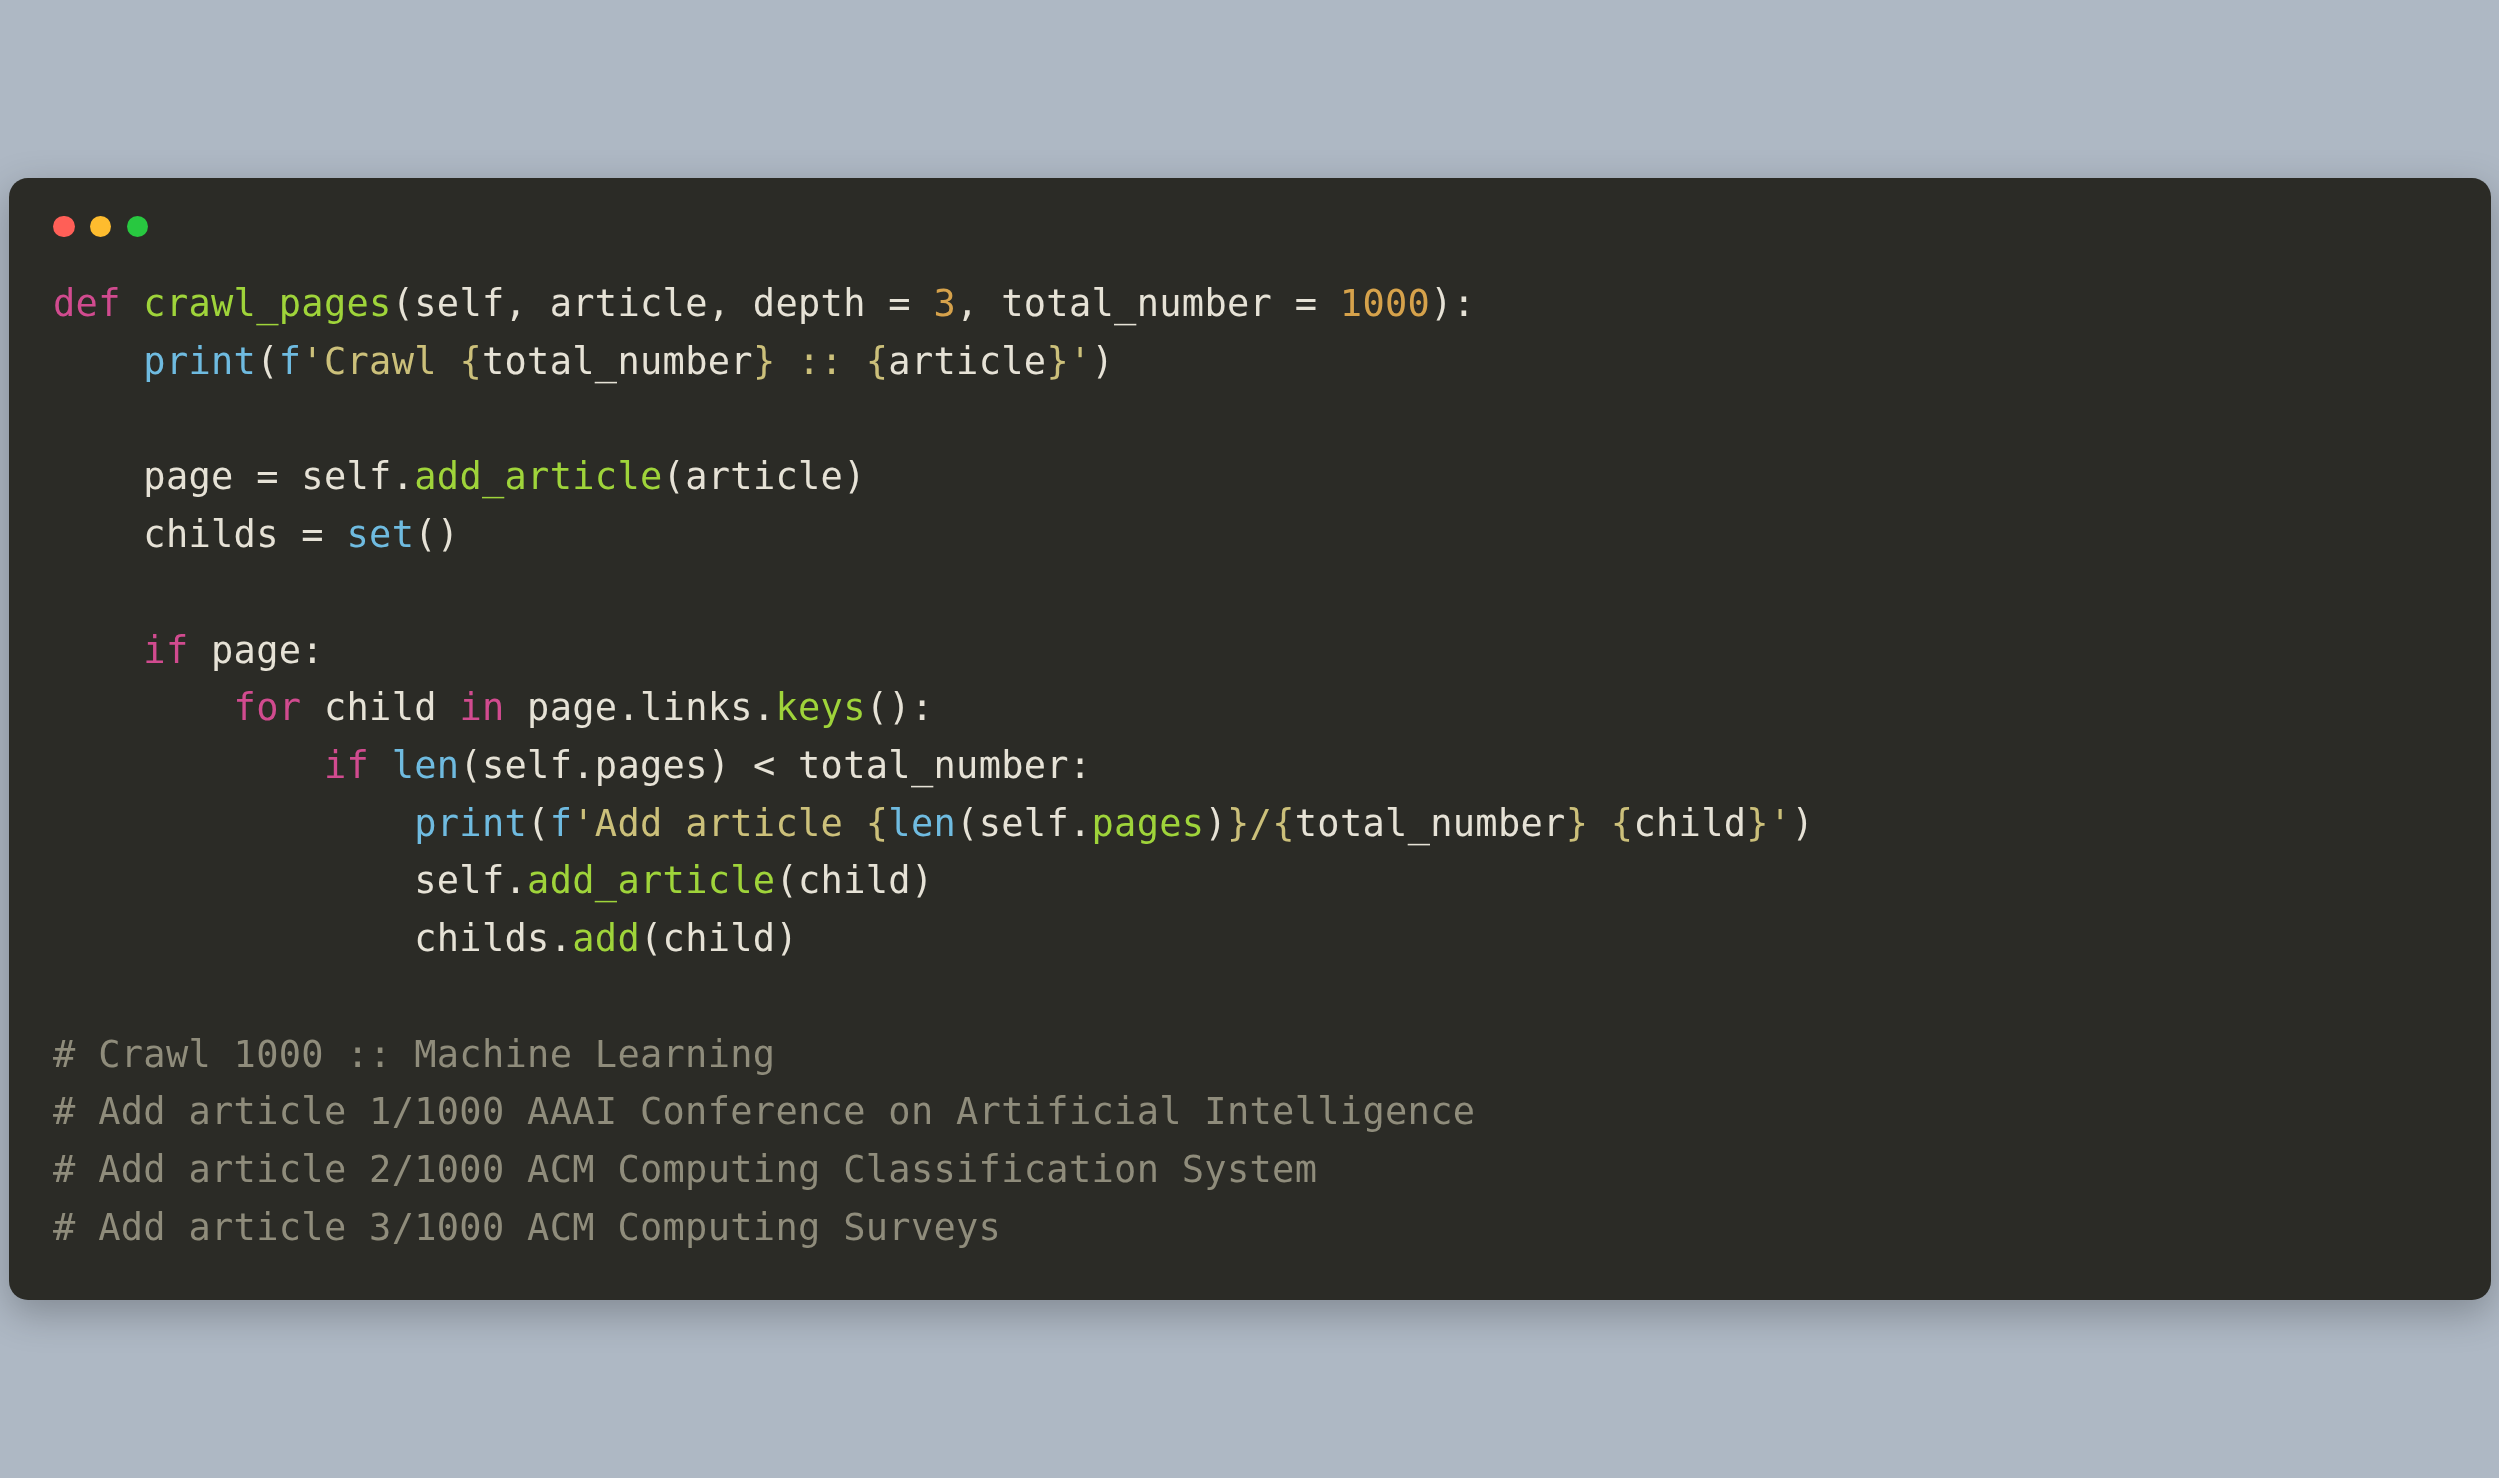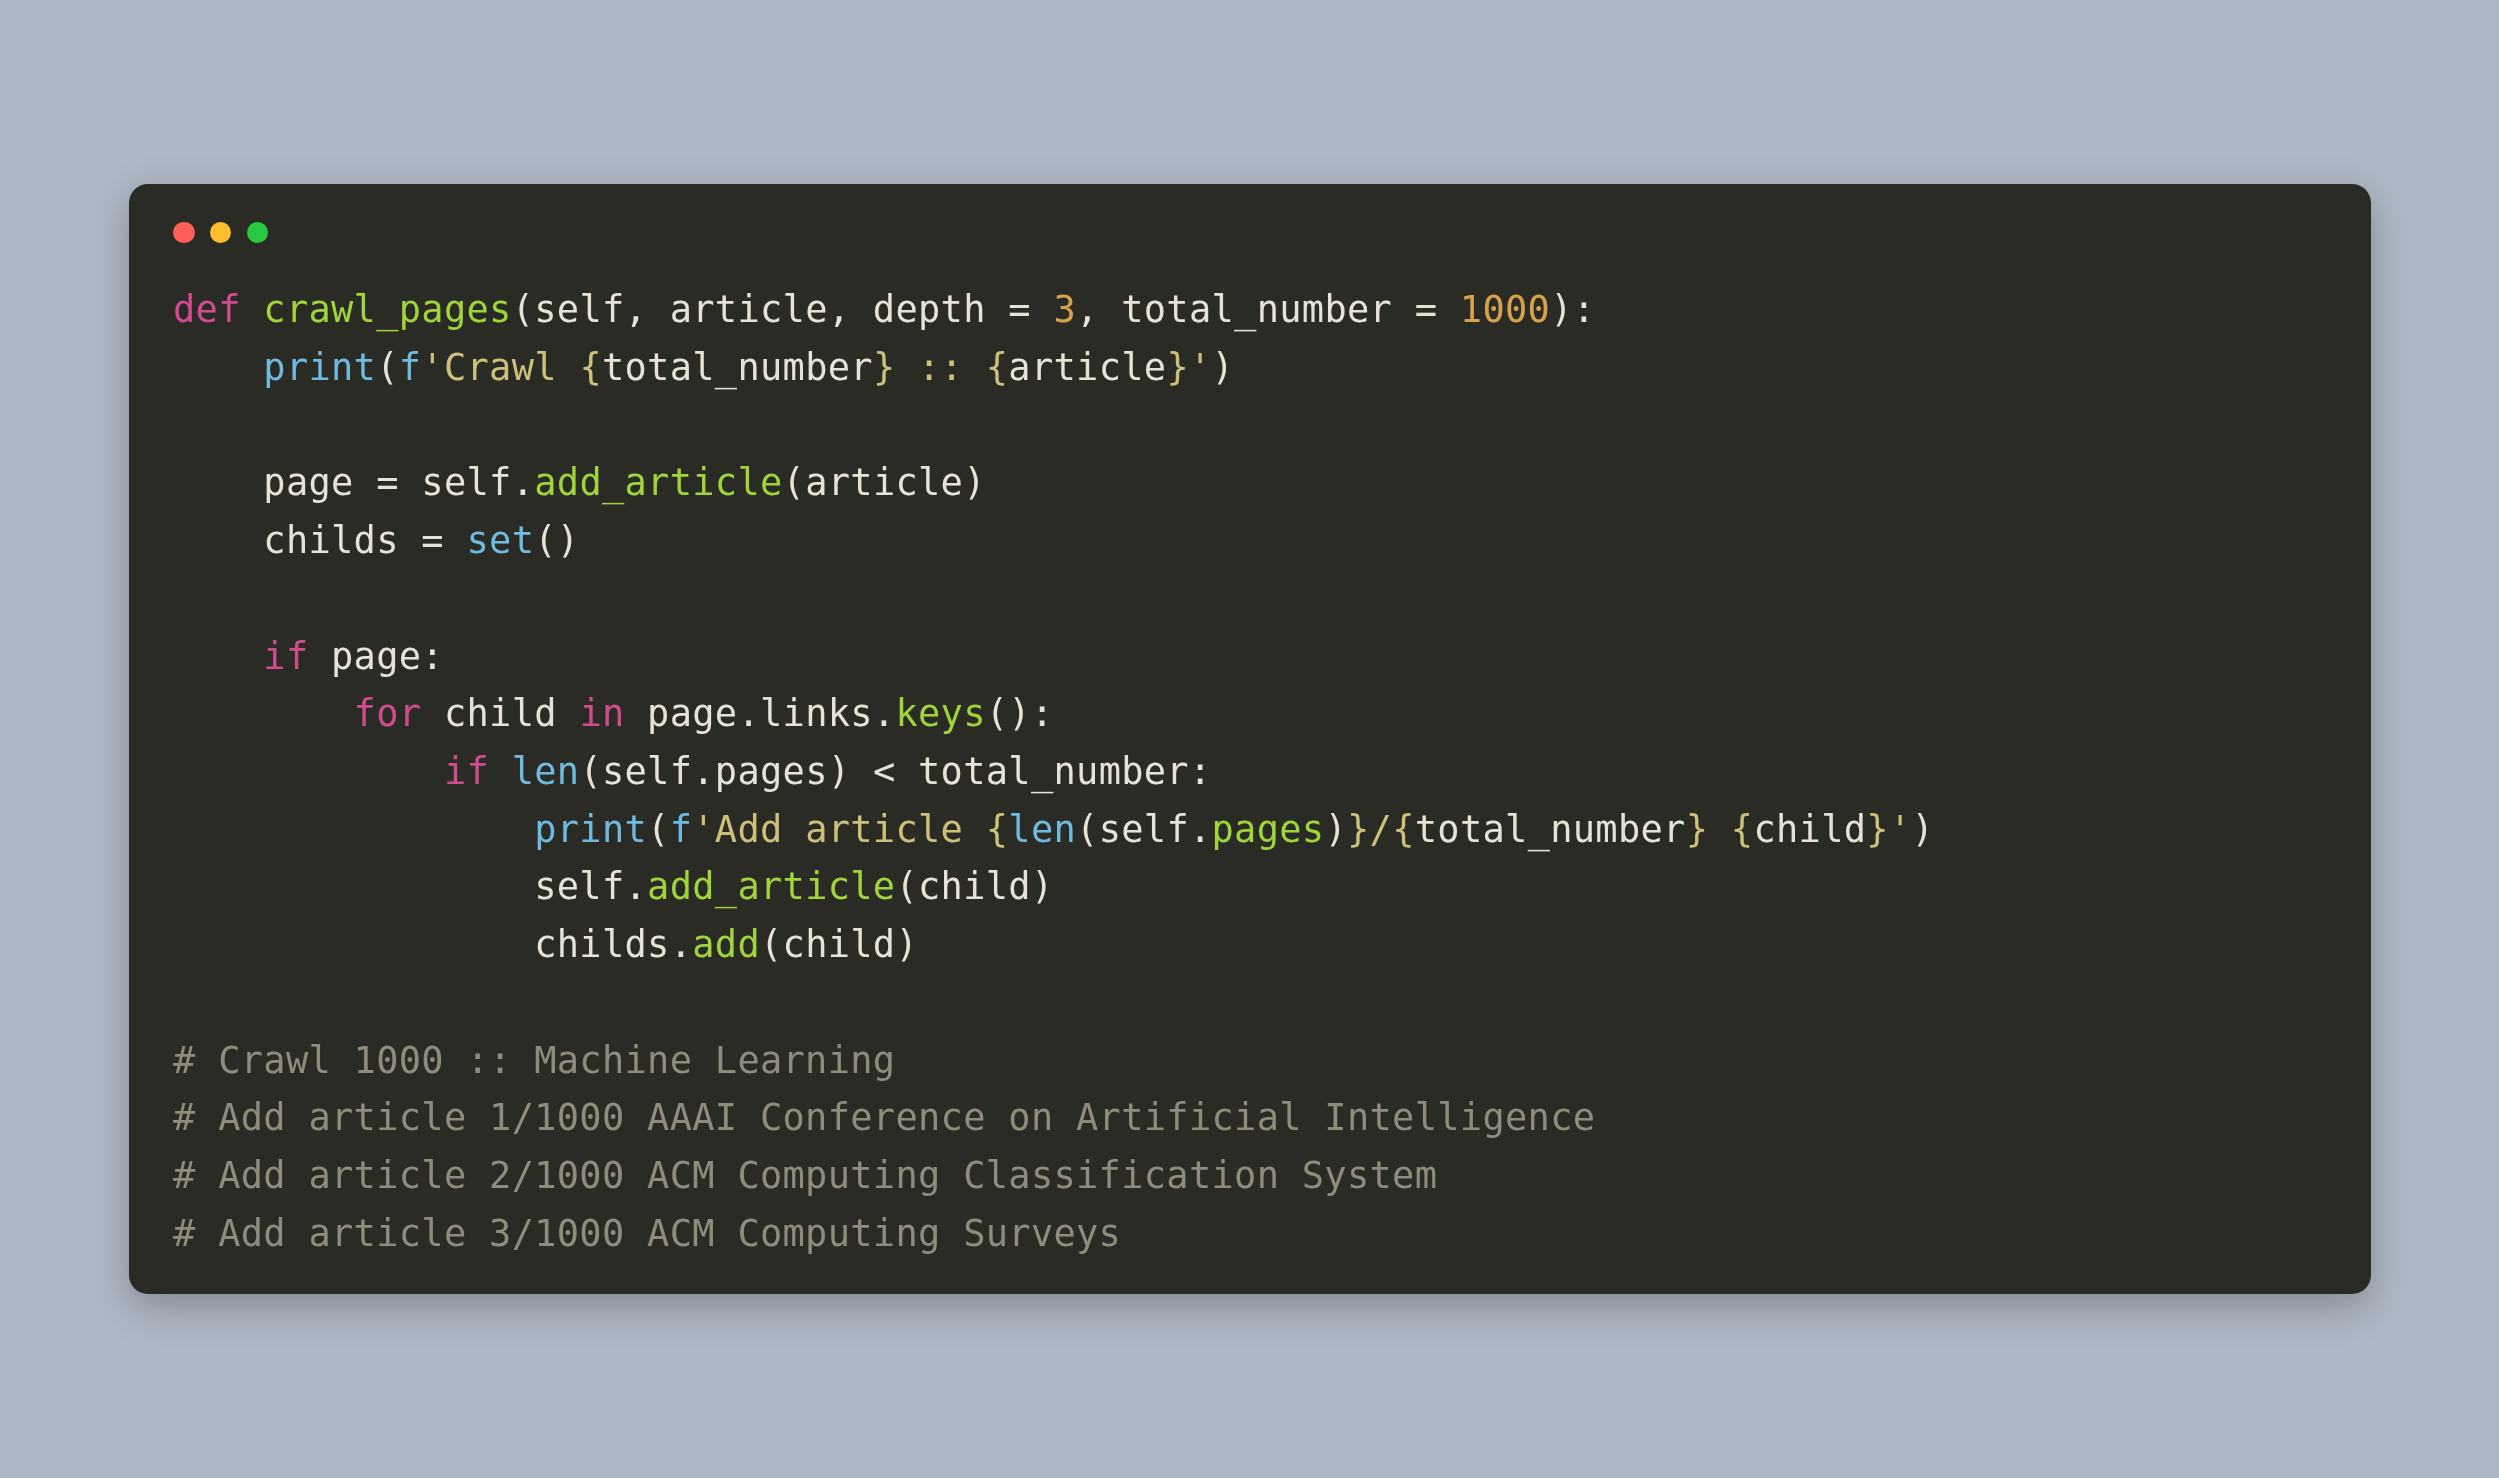--- a/index.html
+++ b/index.html
@@ -8,22 +8,22 @@
     width: 2500px;
     height: 1478px;
     display: flex;
     align-items: center;
     justify-content: center;
     font-family: ui-monospace, "SF Mono", Menlo, Monaco, Consolas, monospace;
   }
   .window {
     background: #2b2b26;
     border-radius: 19px;
-    width: 2242px;
-    padding: 38px 44px 32px 44px;
+    width: 2482px;
+    padding: 38px 44px 44px 44px;
     box-shadow: 0 12.7px 38px rgba(0,0,0,0.25);
   }
   .titlebar {
     display: flex;
     gap: 15.2px;
     margin-bottom: 38px;
   }
   .dot {
     width: 21.6px;
     height: 21.6px;

